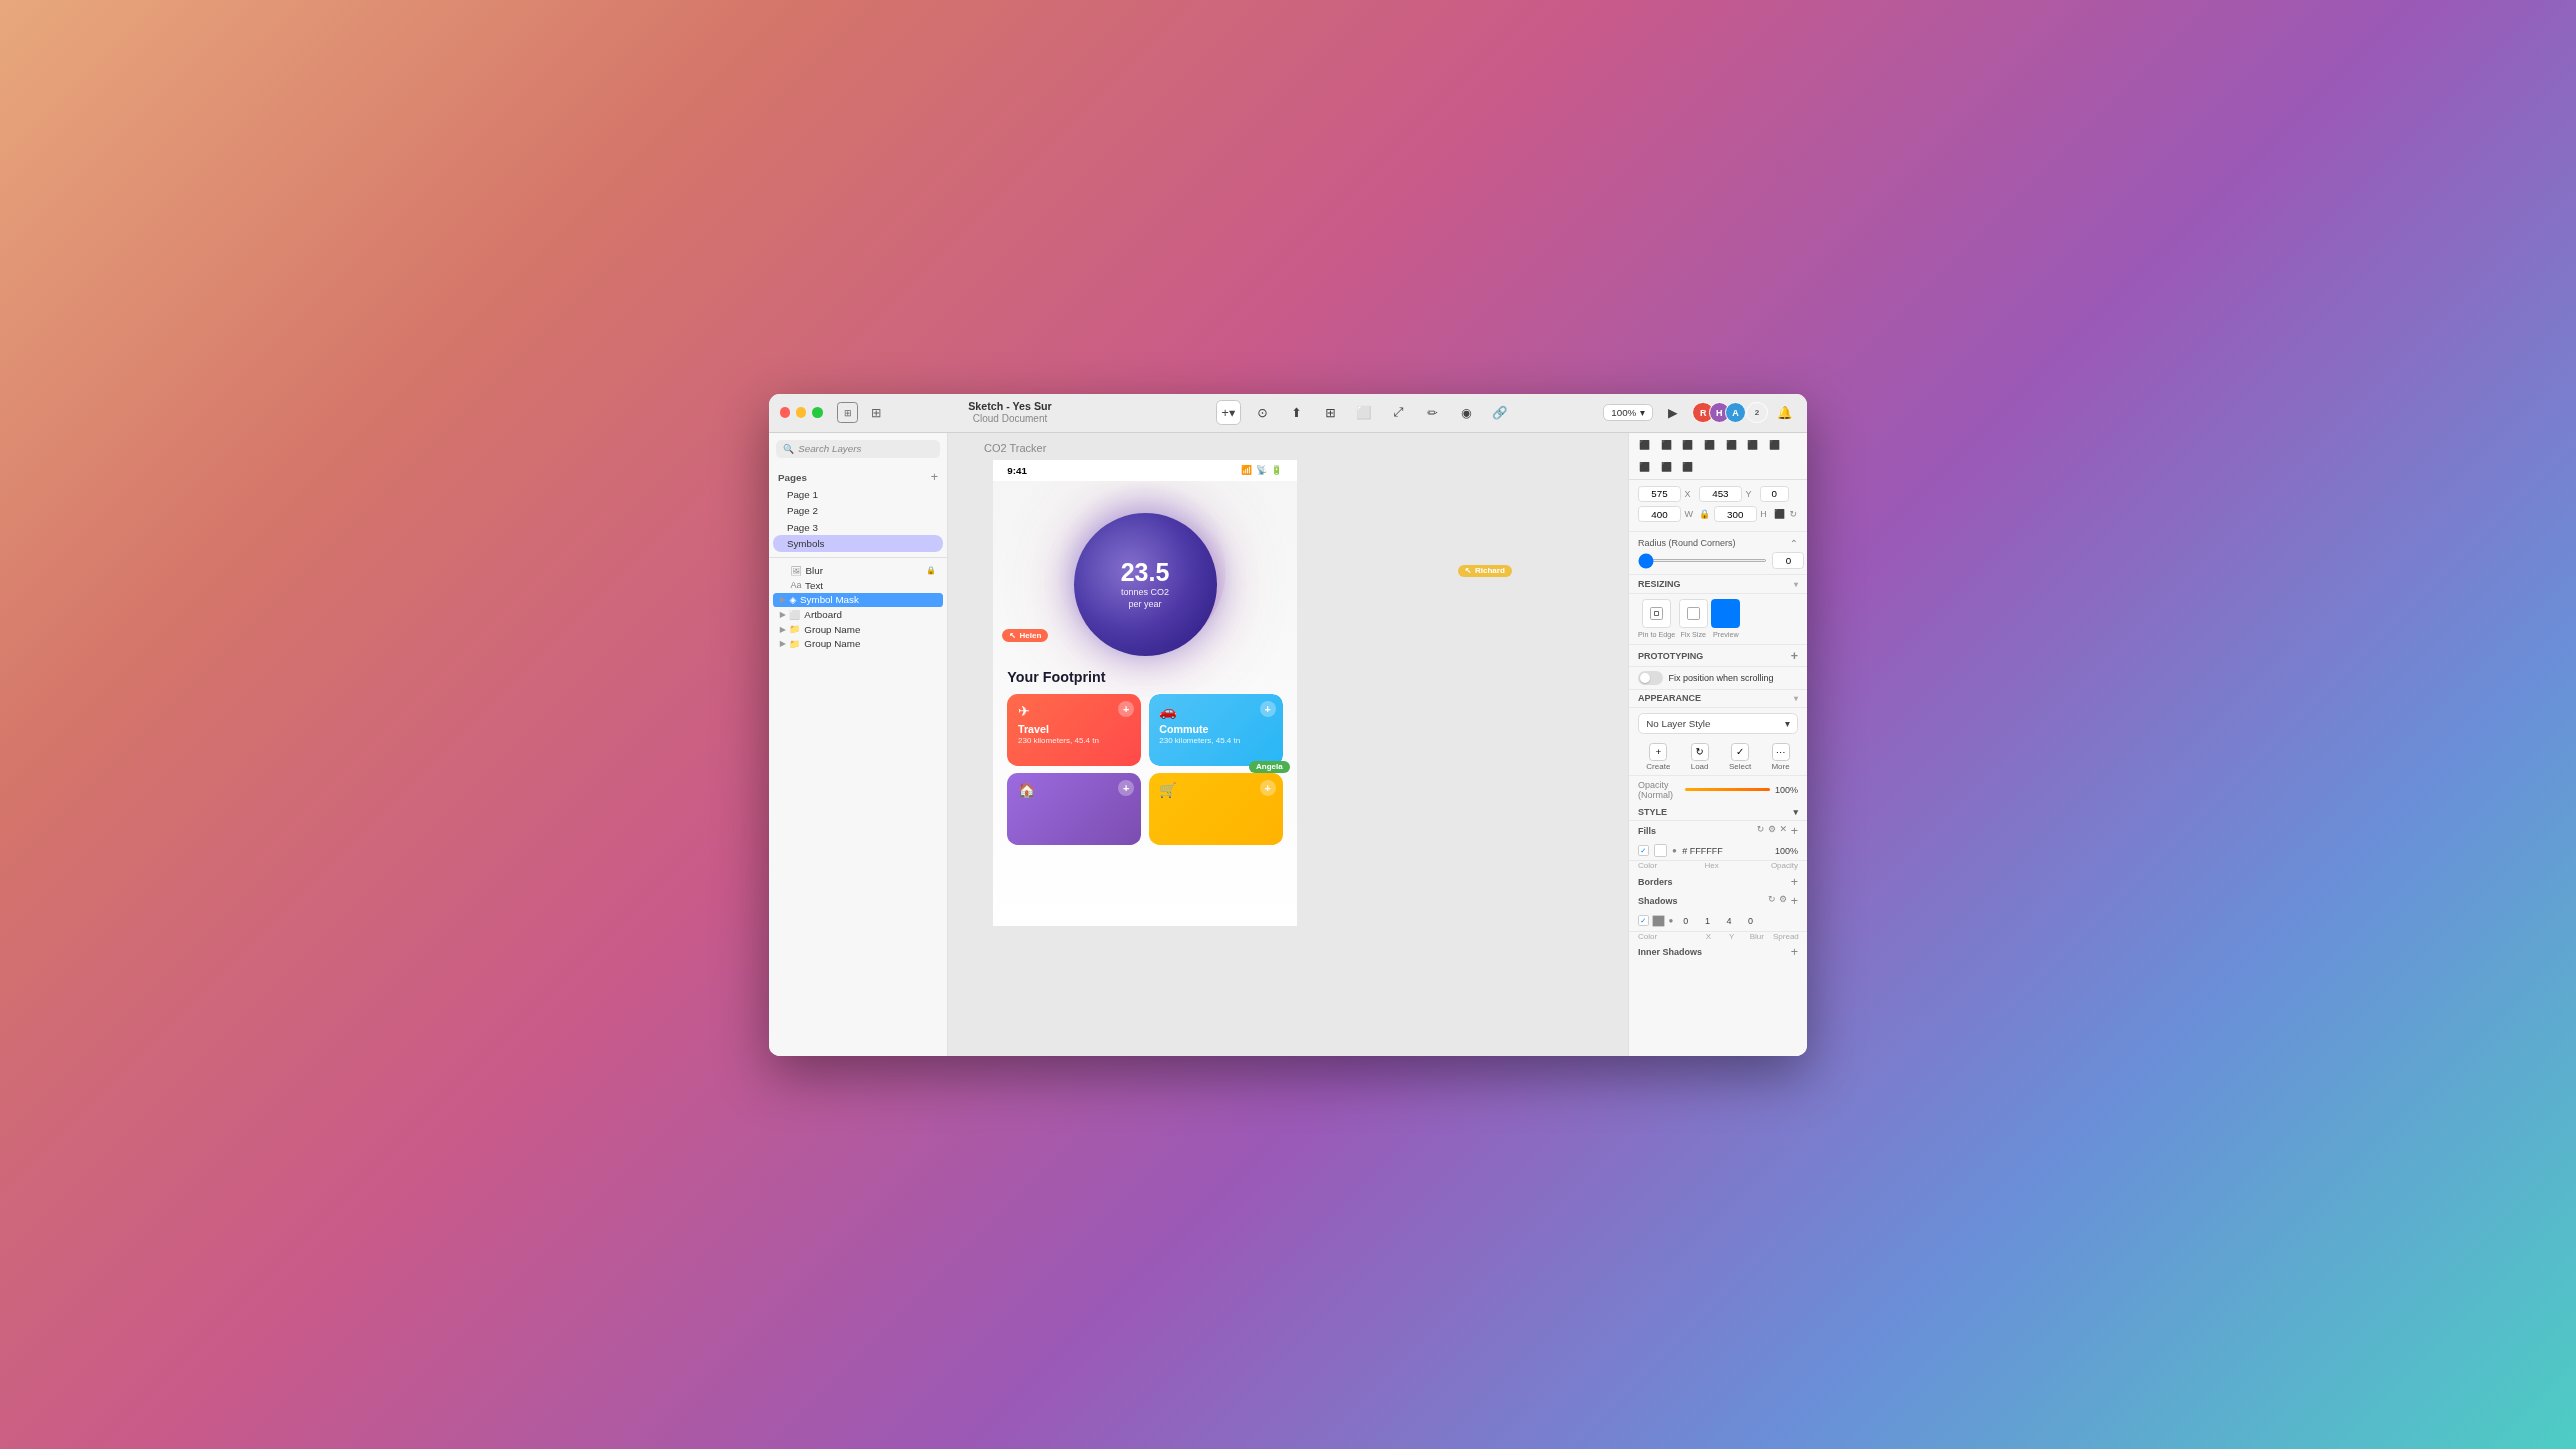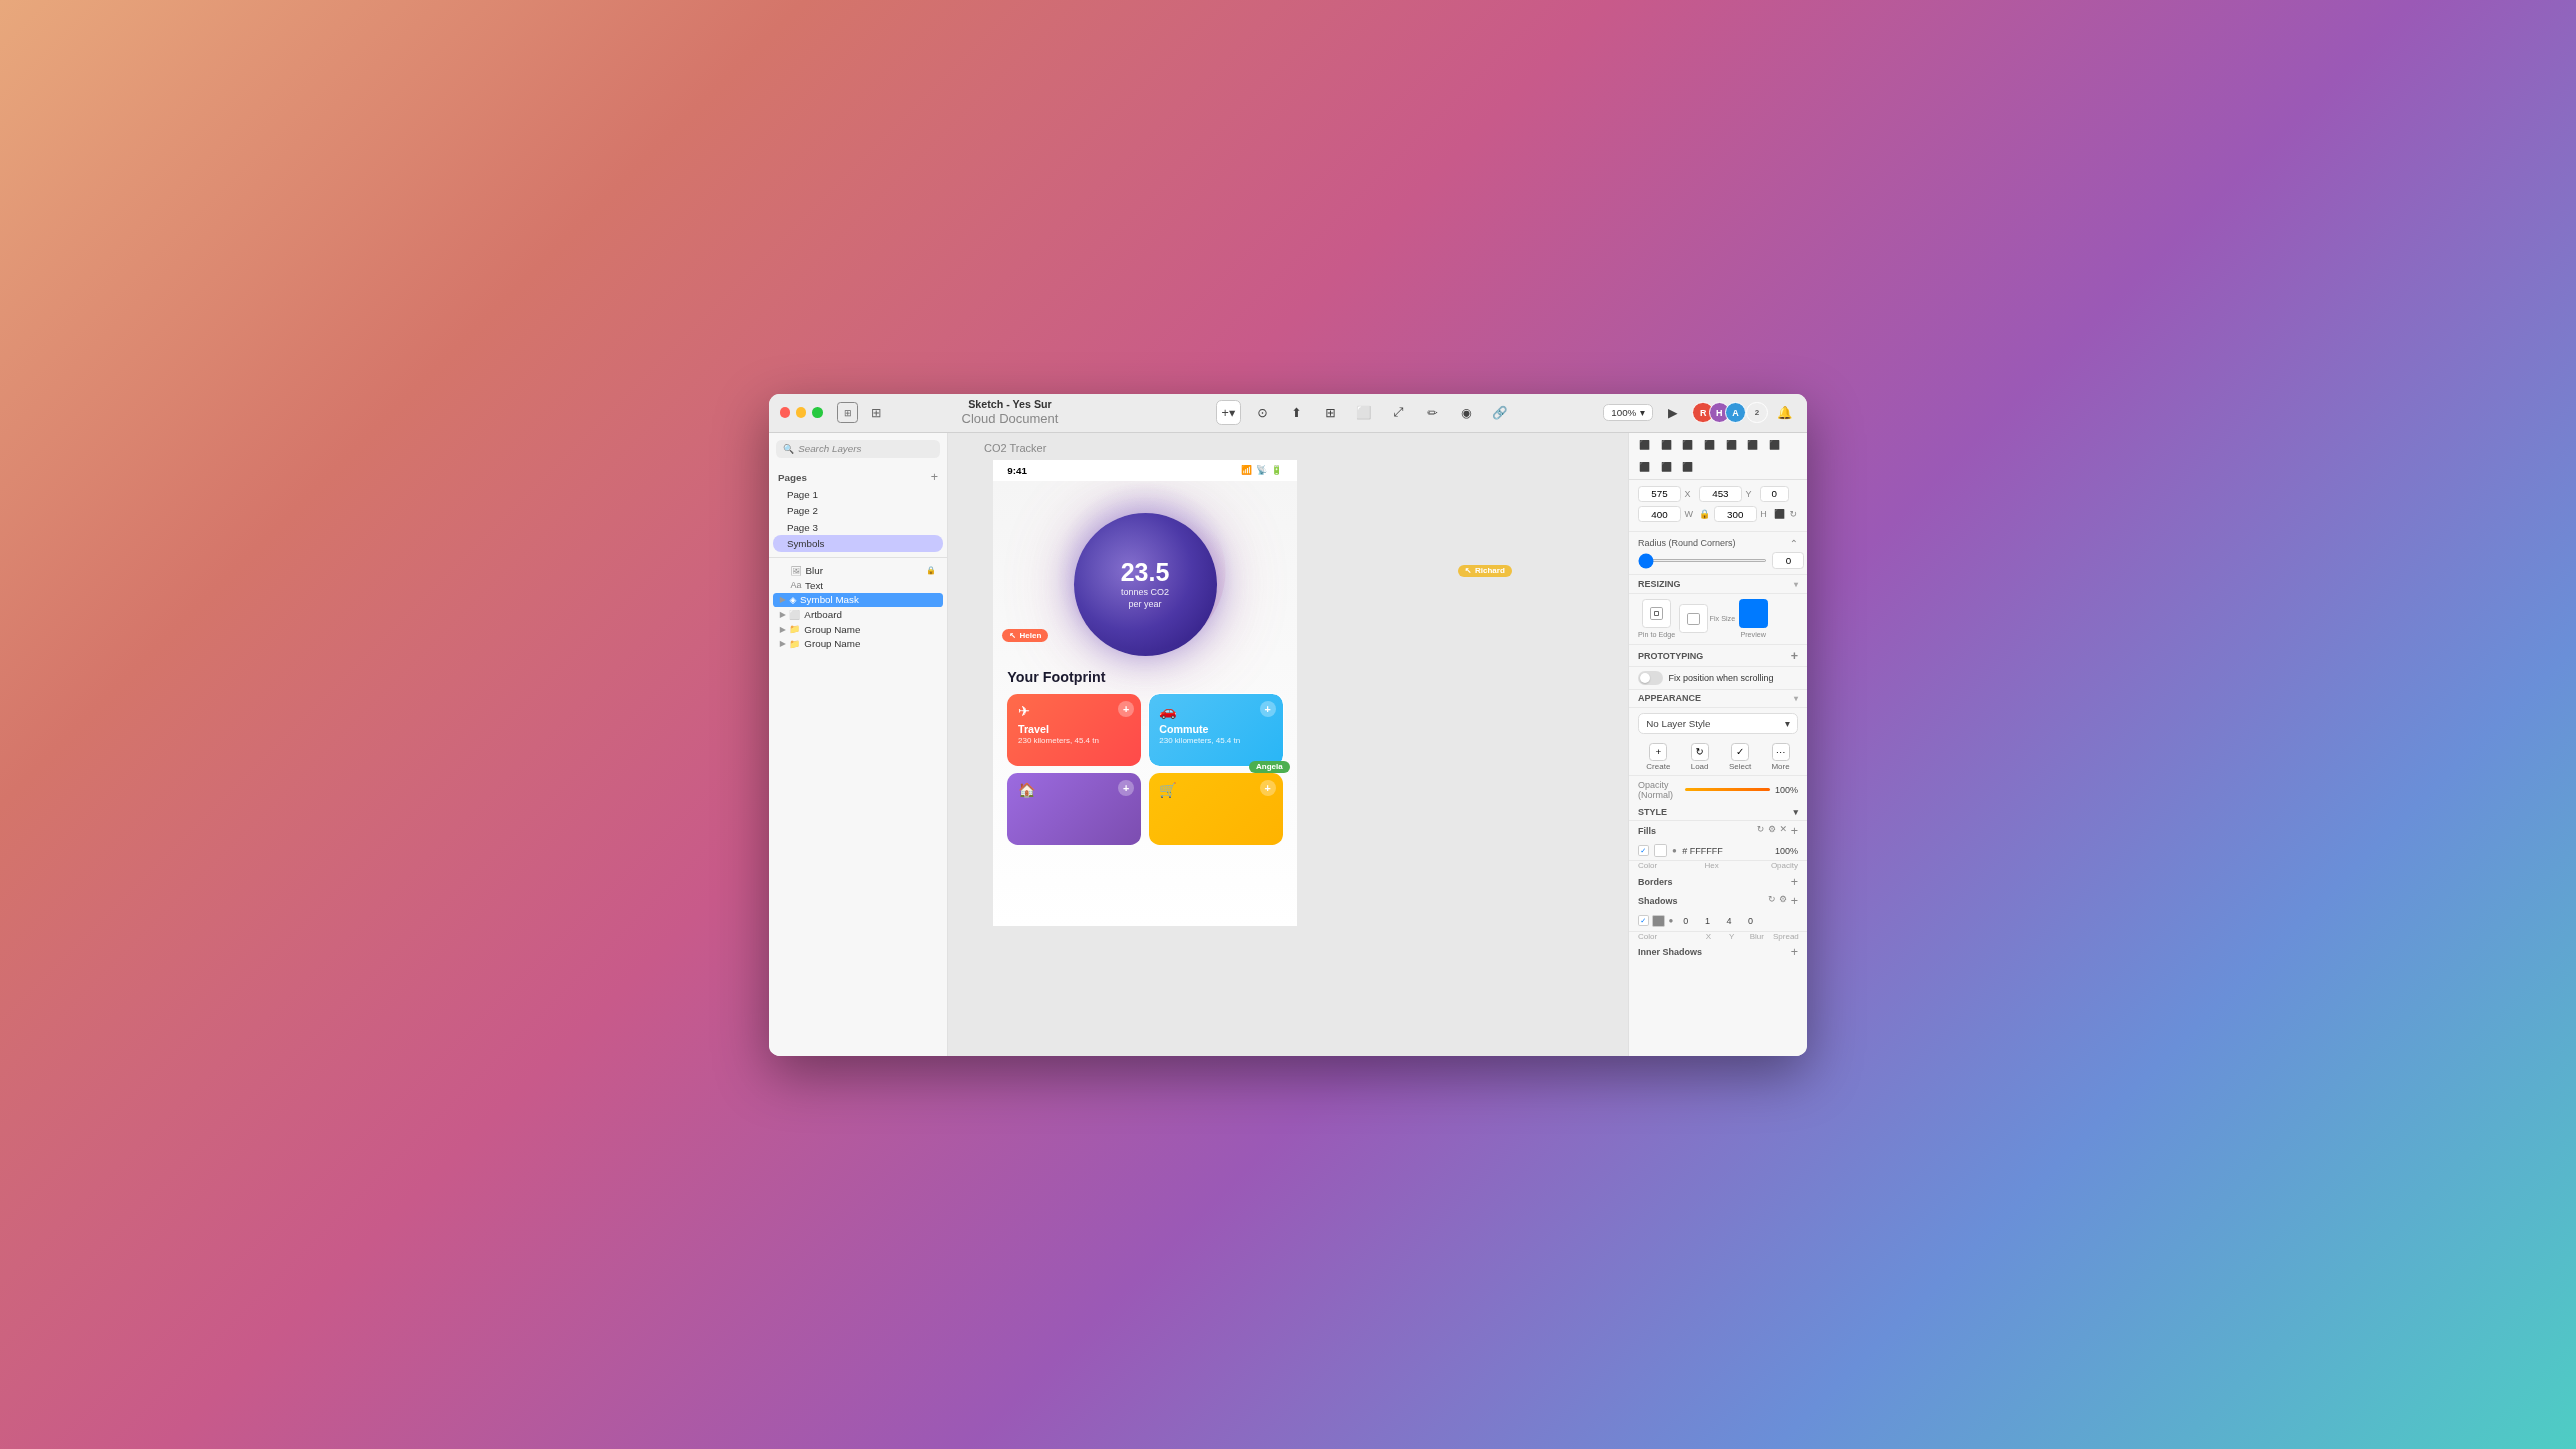--- a/index.html
+++ b/index.html
@@ -56,21 +56,21 @@
       font-size: 12.5px; color: #666;
     }
     .title-info {
       flex: 1;
       display: flex;
       flex-direction: column;
       align-items: center;
       line-height: 1.2;
     }
     .title-app { font-size: 10.7px; font-weight: 600; color: #333; }
-    .title-sub { font-size: 13px; color: #888; text-align: right; }
+    .title-sub { font-size: 10px; color: #888; text-align: right; }
     .toolbar-center {
       display: flex;
       align-items: center;
       gap: 9px;
       flex: 2;
       justify-content: center;
     }
     .toolbar-btn {
       width: 25px; height: 25px;
       border-radius: 5.4px;
@@ -666,21 +666,21 @@
       <div class="resizing-section">
         <div class="resize-icons">
           <div style="display:flex; flex-direction:column; align-items:center; gap:1.8px;">
             <div class="resize-icon-btn">
               <div style="width:12.5px;height:12.5px;border:1.3px solid #aaa;border-radius:1.8px;display:flex;align-items:center;justify-content:center;">
                 <div style="width:5.4px;height:5.4px;border:1.3px solid #666;border-radius:0.9px;"></div>
               </div>
             </div>
             <span style="font-size:7.2px;color:#888;">Pin to Edge</span>
           </div>
-          <div style="display:flex; flex-direction:row; align-items:center; gap:1.8px;">
+          <div style="display:flex; flex-direction:column; align-items:center; gap:1.8px;">
             <div class="resize-icon-btn">
               <div style="width:12.5px;height:12.5px;border:1.3px solid #aaa;border-radius:1.8px;"></div>
             </div>
             <span style="font-size:7.2px;color:#888;">Fix Size</span>
           </div>
           <div style="display:flex; flex-direction:column; align-items:center; gap:1.8px;">
             <div class="resize-icon-btn active">
               <div class="grid-icon-2x2">
                 <div class="grid-cell active"></div>
                 <div class="grid-cell active"></div>

